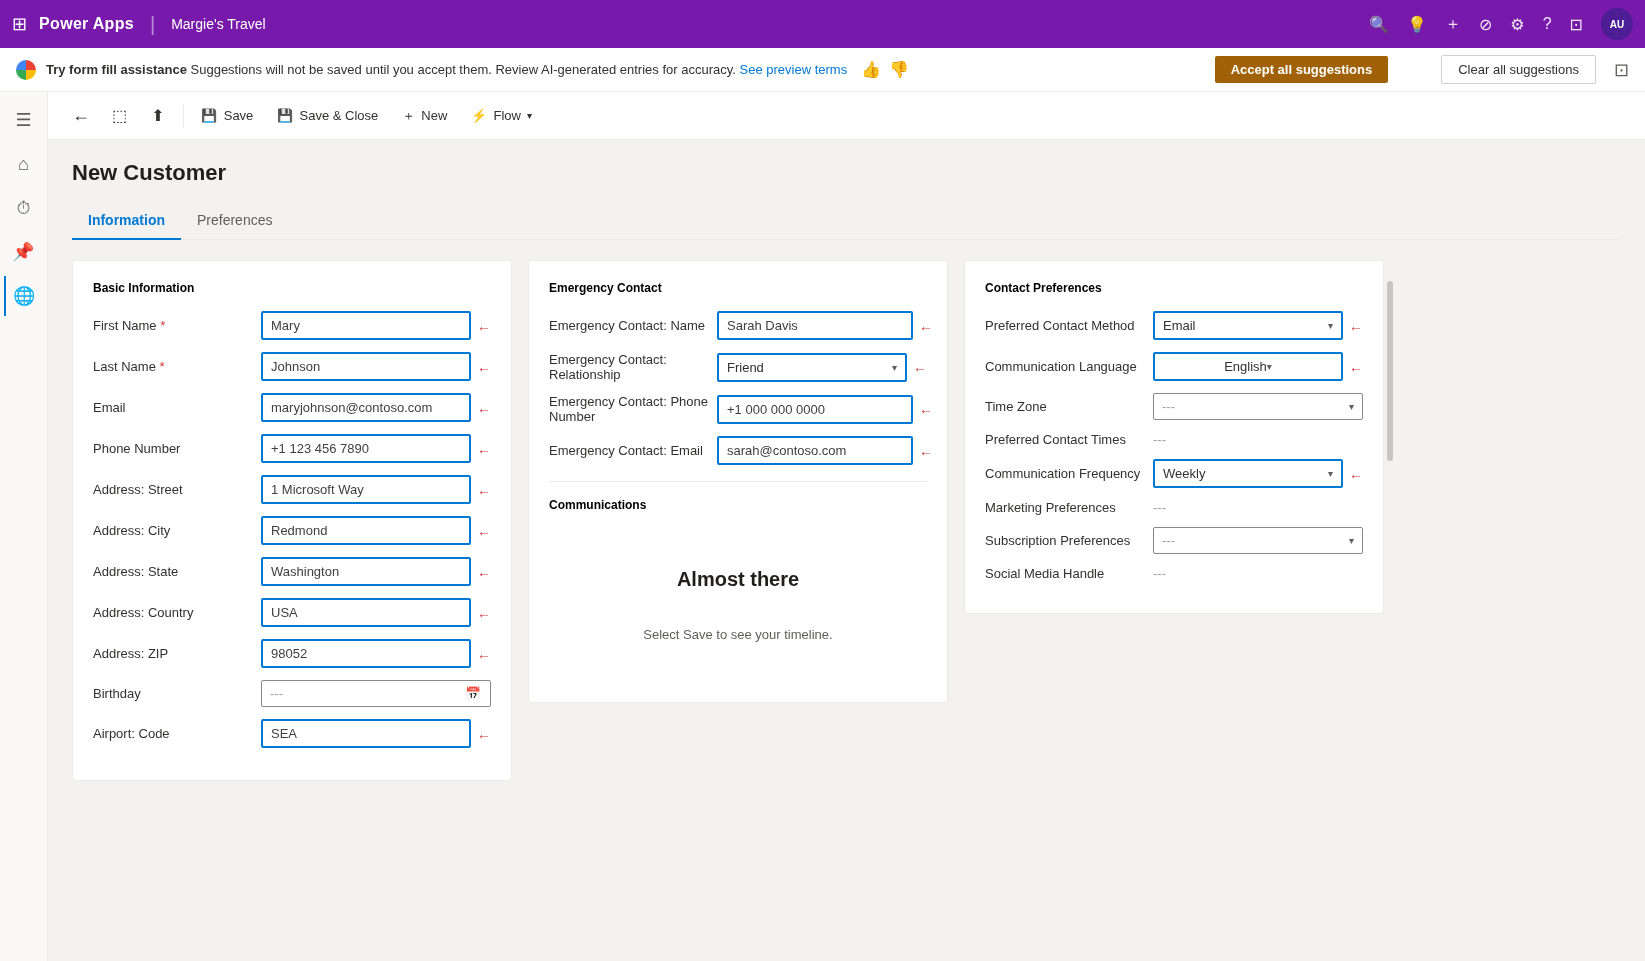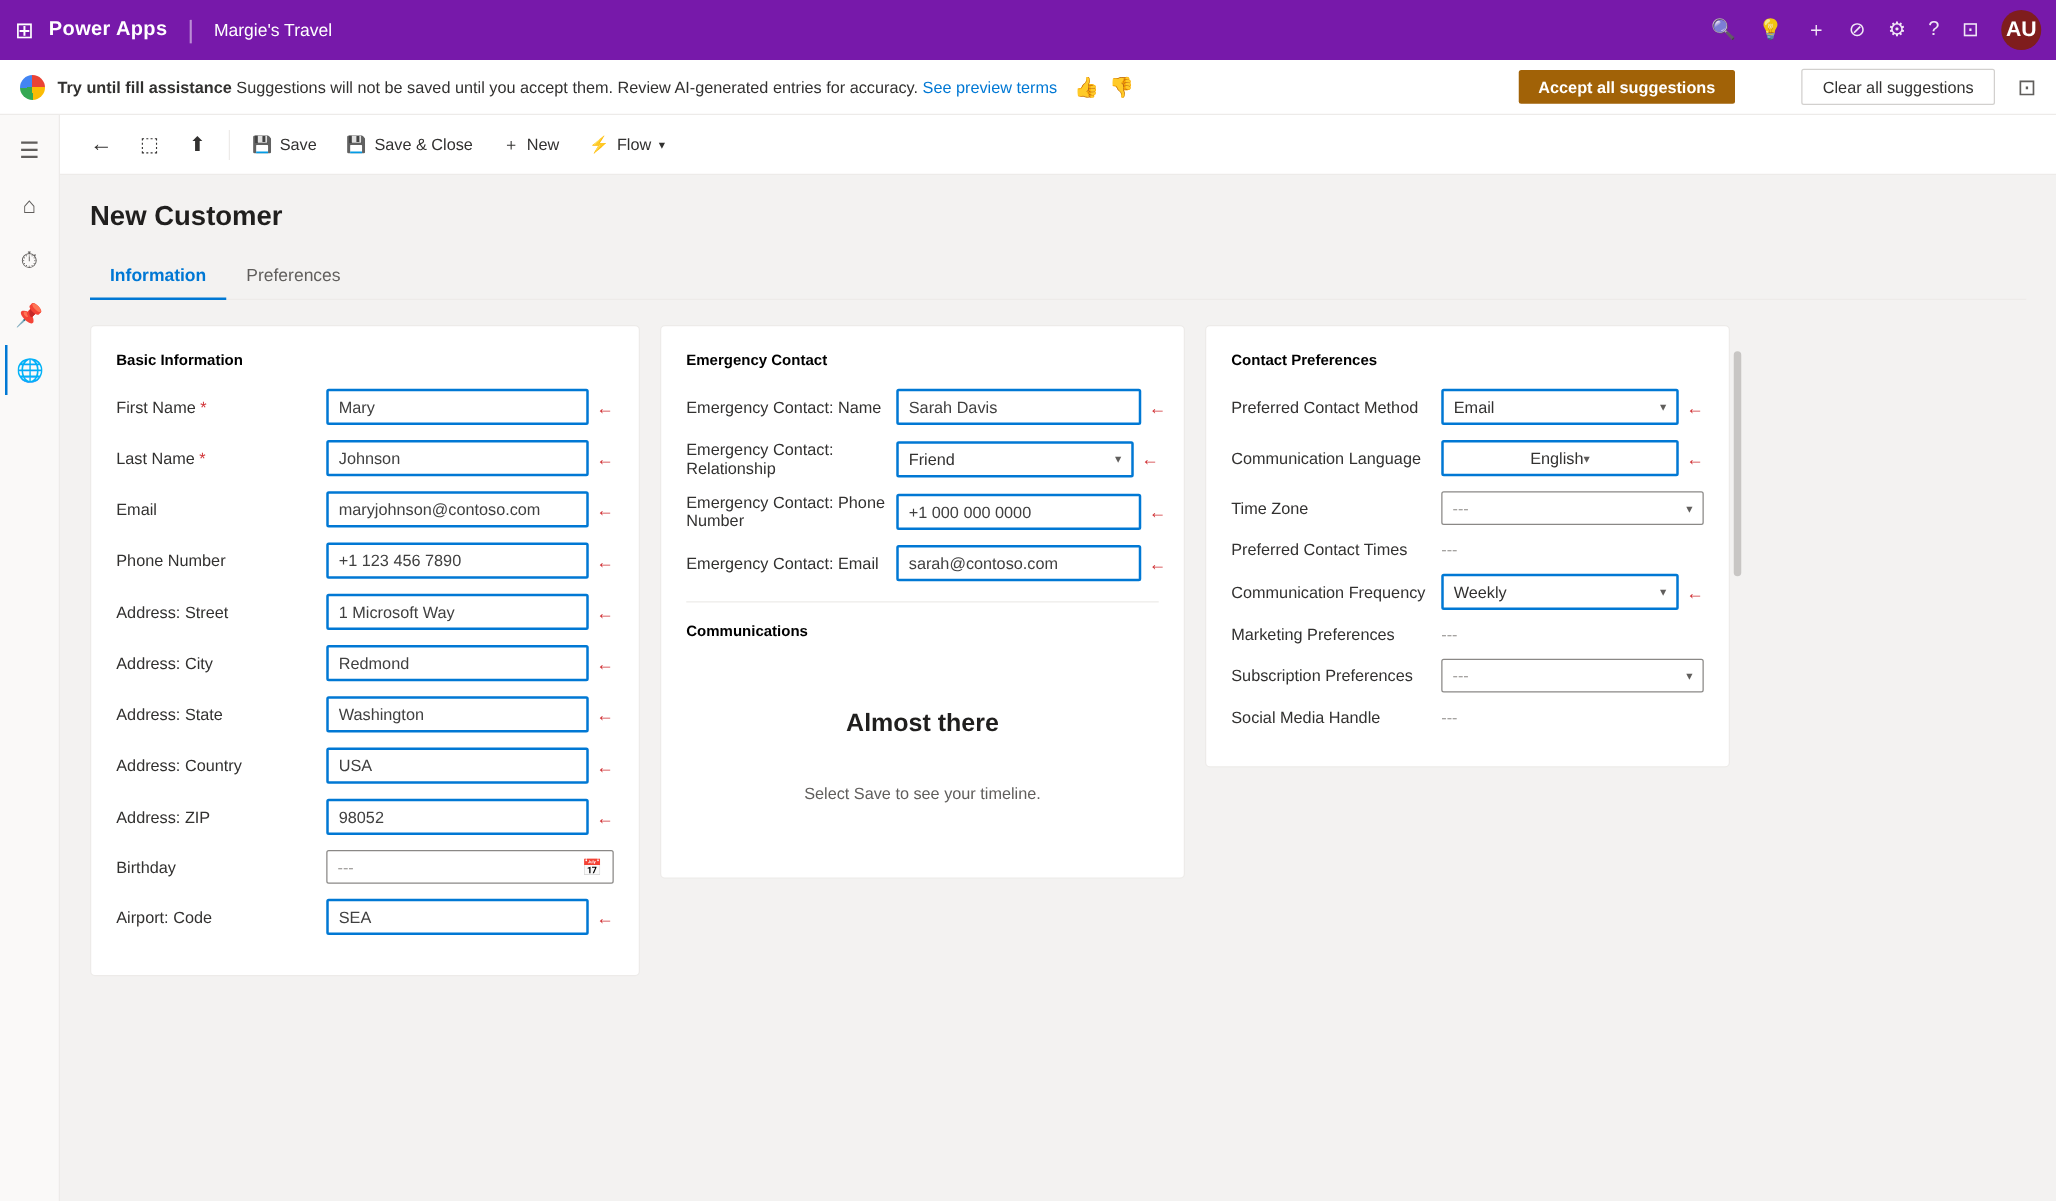--- a/index.html
+++ b/index.html
@@ -17,22 +17,22 @@
     }
     .top-nav-grid-icon { font-size: 18px; cursor: pointer; margin-right: 4px; }
     .top-nav-brand { font-weight: 600; font-size: 16px; letter-spacing: 0.3px; }
     .top-nav-separator { color: rgba(255,255,255,0.5); margin: 0 8px; font-size: 20px; font-weight: 300; }
     .top-nav-app-name { font-size: 14px; font-weight: 400; }
     .top-nav-spacer { flex: 1; }
     .top-nav-icons { display: flex; align-items: center; gap: 18px; }
     .top-nav-icon { font-size: 16px; cursor: pointer; color: white; opacity: 0.9; }
     .top-nav-avatar {
       width: 32px; height: 32px; border-radius: 50%;
-      background: #7f1d1d; display: flex; align-items: center; justify-content: center;
-      font-size: 17px; font-weight: 600; color: white; cursor: pointer;
+      background: #4c1d95; display: flex; align-items: center; justify-content: center;
+      font-size: 10px; font-weight: 600; color: white; cursor: pointer;
     }
 
     
     .suggestion-banner {
       background: white;
       border-bottom: 1px solid #edebe9;
       height: 44px;
       display: flex;
       align-items: center;
       padding: 0 16px;
@@ -246,21 +246,21 @@
     <span class="top-nav-icon">⚙</span>
     <span class="top-nav-icon">?</span>
     <span class="top-nav-icon">⊡</span>
     <div class="top-nav-avatar">AU</div>
   </div>
 </div>
 
 <div class="suggestion-banner">
   <div class="suggestion-banner-logo"></div>
   <span class="suggestion-banner-text">
-    <strong>Try until fill assistance</strong>
+    <strong>Try form fill assistance</strong>
     <span> Suggestions will not be saved until you accept them. Review AI-generated entries for accuracy. </span>
     <a class="suggestion-banner-link" href="#">See preview terms</a>
   </span>
   <div class="suggestion-banner-icons">
     <span class="thumb-icon">👍</span>
     <span class="thumb-icon">👎</span>
   </div>
   <div class="suggestion-banner-spacer"></div>
   <button class="btn-accept">Accept all suggestions</button>
   <button class="btn-clear">Clear all suggestions</button>

